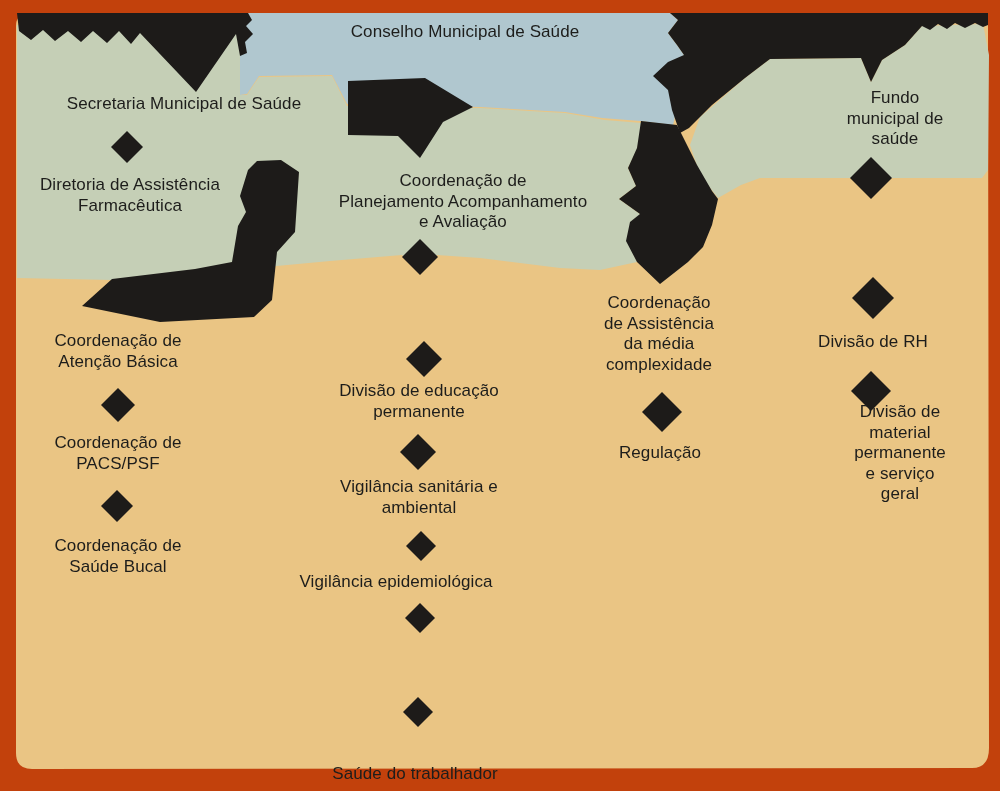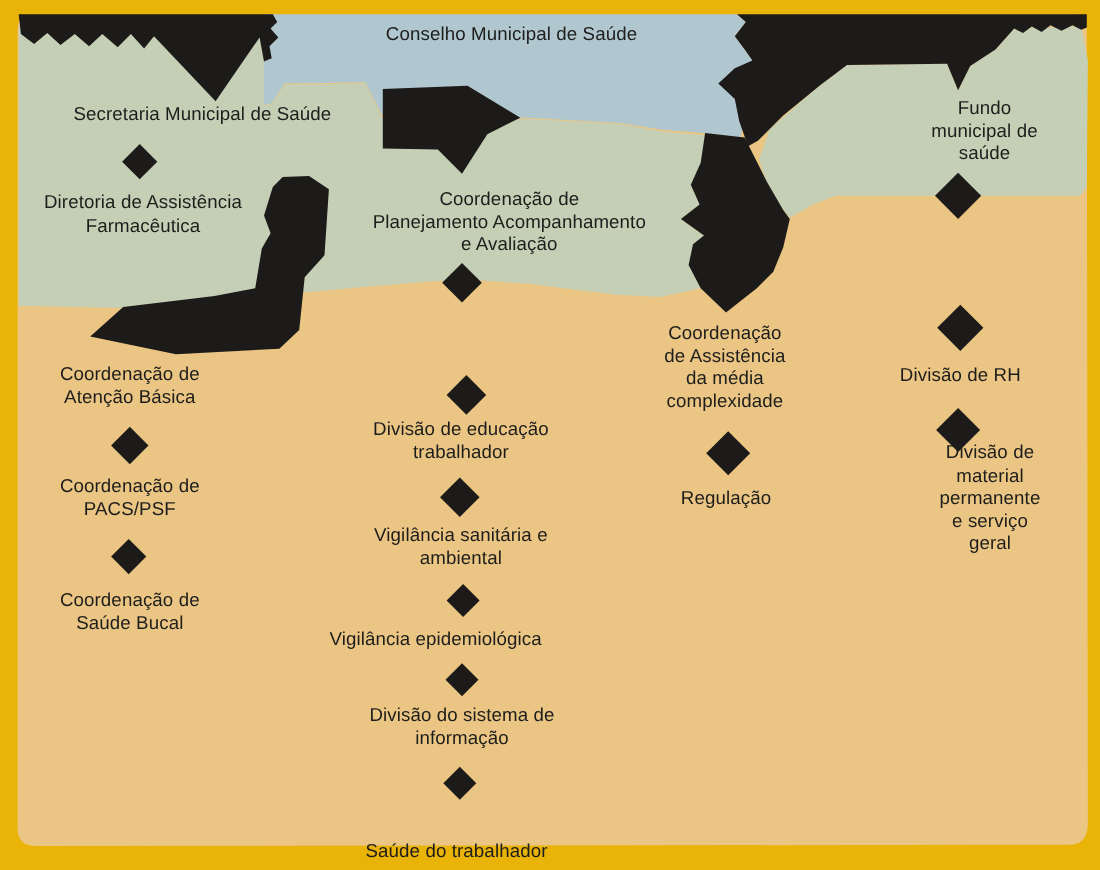--- a/index.html
+++ b/index.html
@@ -1,19 +1,19 @@
 <!DOCTYPE html>
 <html><head>
 <meta charset="utf-8">
 <style>
   html,body{margin:0;padding:0;background:#ffffff;}
   .stage{
     position:relative;
     width:1000px;height:791px;
-    background:#eab308;
+    background:#c2410c;
     overflow:hidden;
     font-family:"Liberation Sans", sans-serif;
   }
   .stage svg{position:absolute;left:0;top:0;}
   
   .fill-orange{fill:#eac584;}
   .fill-green{fill:#c5cfb6;}
   .fill-blue{fill:#b0c7cf;}
   .fill-ink{fill:#1d1b19;}
   .label{
@@ -77,26 +77,24 @@
   </svg>
 
   <div class="label" style="left:465px;top:32px">Conselho Municipal de Saúde</div>
   <div class="label" style="left:184px;top:104px">Secretaria Municipal de Saúde</div>
   <div class="label" style="left:130px;top:195px">Diretoria de Assistência
 Farmacêutica</div>
   <div class="label" style="left:463px;top:202px">Coordenação de
 Planejamento Acompanhamento
 e Avaliação</div>
   <div class="label" style="left:419px;top:401px">Divisão de educação
-trabalhador</div>
+permanente</div>
   <div class="label" style="left:419px;top:497px">Vigilância sanitária e
 ambiental</div>
   <div class="label" style="left:396px;top:582px">Vigilância epidemiológica</div>
-  <div class="label" style="left:420px;top:661px">Divisão do sistema de
-informação</div>
   <div class="label" style="left:415px;top:774px">Saúde do trabalhador</div>
   <div class="label" style="left:118px;top:351px">Coordenação de
 Atenção Básica</div>
   <div class="label" style="left:118px;top:453px">Coordenação de
 PACS/PSF</div>
   <div class="label" style="left:118px;top:556px">Coordenação de
 Saúde Bucal</div>
   <div class="label" style="left:659px;top:334px">Coordenação
 de Assistência
 da média

